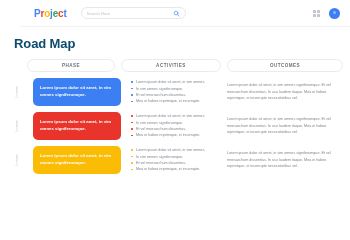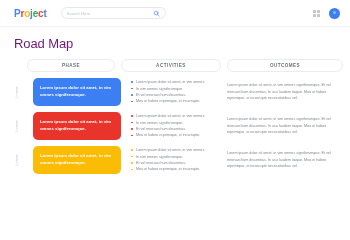--- a/index.html
+++ b/index.html
@@ -11,20 +11,21 @@
   }
 
   
   .topbar {
     height: 27px;
     display: flex;
     align-items: center;
     padding: 0 10px 0 14px;
     border-bottom: 1px solid #f2f3f5;
     background: #fff;
+    margin-left: 20px;
   }
   .logo {
     font-size: 10px;
     font-weight: 700;
     letter-spacing: -0.2px;
     white-space: nowrap;
     user-select: none;
   }
   .logo span { display: inline-block; }
 
@@ -70,22 +71,22 @@
   .avatar {
     width: 11px; height: 11px; border-radius: 50%;
     background: #3b7ff2;
     display: flex; align-items: center; justify-content: center;
   }
   .avatar .head { width: 3px; height: 3px; border-radius: 50%; background:#8fb6f8; margin-top:-1.5px;}
 
   
   .page-title {
     font-size: 13px;
-    font-weight: 400;
-    color: #701a75;
+    font-weight: 700;
+    color: #0c4a6e;
     padding: 9px 16px 0 14px;
     letter-spacing: -0.1px;
   }
 
   
   .board { padding: 8px 7px 0 7px; }
   .head-row {
     display: flex;
     gap: 6px;
     padding-left: 20px;

